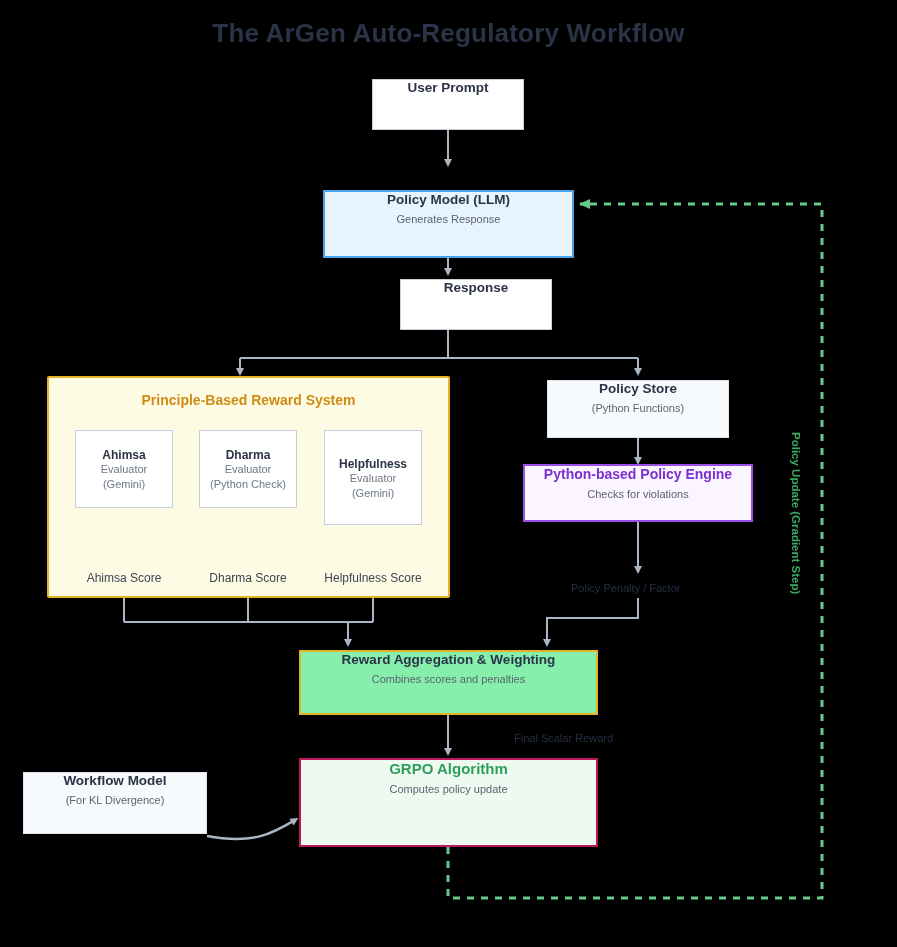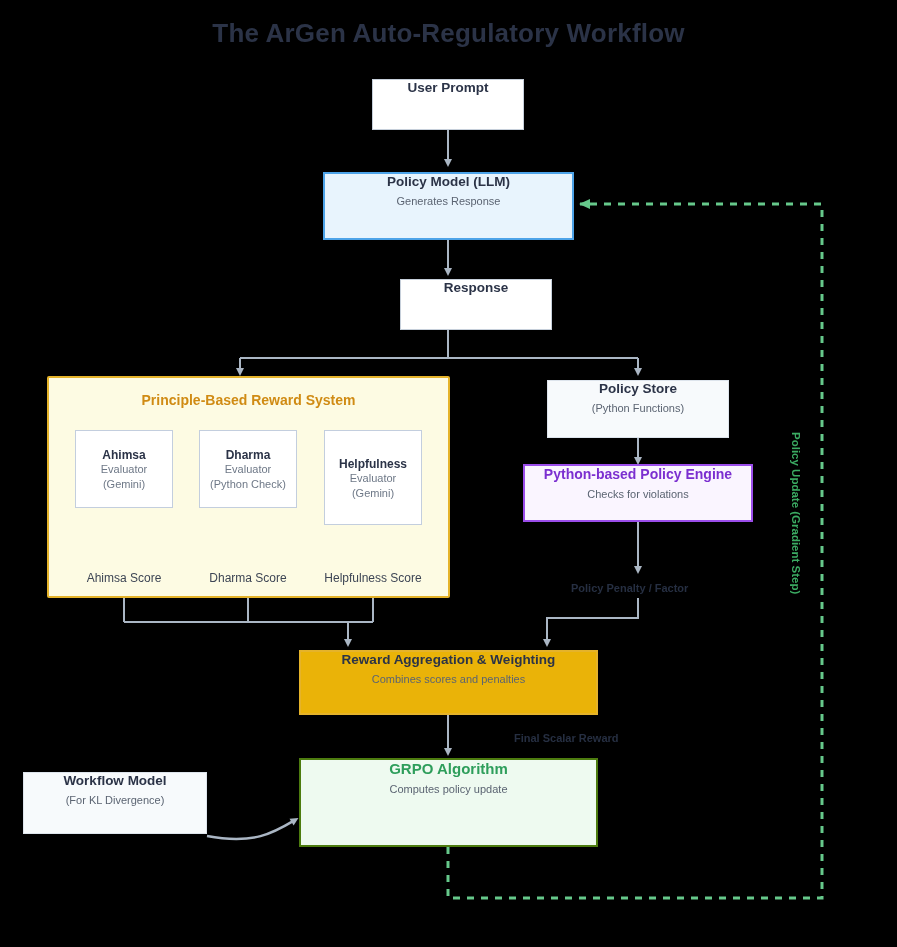--- a/index.html
+++ b/index.html
@@ -65,33 +65,34 @@
     background: #ffffff;
     border: 1.5px solid #c6cfda;
   }
   .skin-faint {
     background: #f7fafc;
     border: 1.5px solid #dde4ec;
   }
   .skin-blue {
     background: #e8f4fd;
     border: 2px solid #4da3e8;
+    margin-top: 18px;
   }
   .skin-purple {
     background: #faf5ff;
     border: 2px solid #9b4dea;
   }
   .skin-purple .n-title { color: #7b2fd0; font-size: 14px; }
   .skin-green {
     background: #eefaf0;
-    border: 2px solid #4d7c0f;
+    border: 2px solid #be185d;
   }
   .skin-green .n-title { color: #2e9e5b; font-size: 15px; }
   .skin-yellow {
-    background: #eab308;
+    background: #86efac;
     border: 2px solid #e5b32a;
   }
   .group-yellow {
     position: absolute;
     box-sizing: border-box;
     background: #fdfbe3;
     border: 2px solid #e5b32a;
     border-radius: 2px;
   }
   .group-title {
@@ -129,21 +130,21 @@
   .score-label {
     position: absolute;
     font-size: 12px;
     color: #3d4554;
     text-align: center;
     white-space: nowrap;
   }
   .edge-label {
     position: absolute;
     font-size: 11px;
-    font-weight: bold;
+    font-weight: normal;
     color: #262f42;
     white-space: nowrap;
     padding-left: 48px;
   }
   .vert-label {
     position: absolute;
     font-size: 11.5px;
     font-weight: bold;
     color: #3bab62;
     white-space: nowrap;

